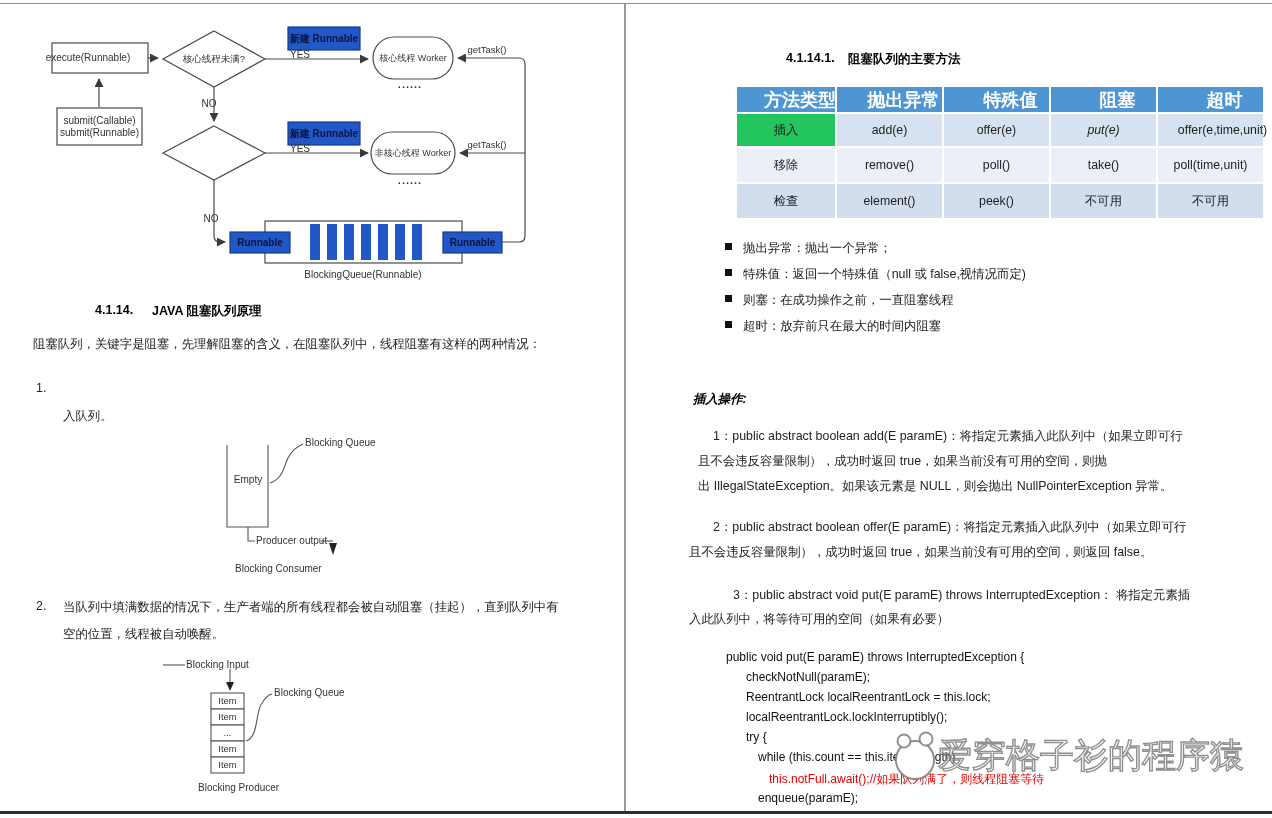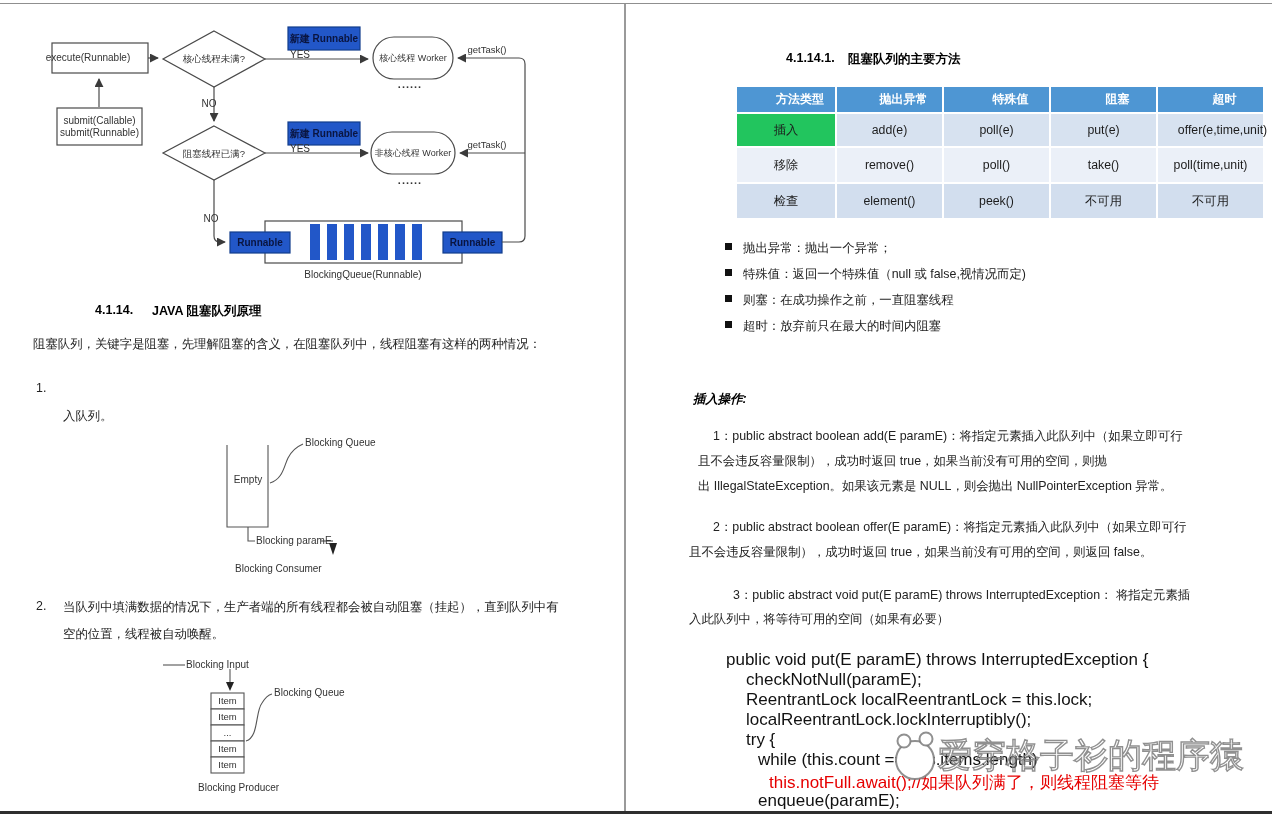--- a/index.html
+++ b/index.html
@@ -36,25 +36,25 @@
   .bq-table{
     position:absolute;display:grid;background:#ffffff;
     grid-template-columns:98px 105px 105px 105px 105px;
     grid-template-rows:25px 32px 34px 34px;
     row-gap:2px;column-gap:2px;
   }
   .bq-table .cell{
     display:flex;align-items:center;justify-content:center;
     font-size:12.3px;color:#1c1c1c;white-space:nowrap;
   }
-  .bq-table .head{color:#ffffff;font-weight:bold;font-size:12px;padding-left:28px;}
+  .bq-table .head{color:#ffffff;font-weight:bold;font-size:18px;padding-left:28px;}
 
   .bullet-square{position:absolute;width:7px;height:7px;background:#111;}
 
-  .code-line{position:absolute;font-size:17px;color:#111;white-space:nowrap;}
+  .code-line{position:absolute;font-size:12px;color:#111;white-space:nowrap;}
   .code-red{color:#e60000;}
 
   
   #watermark-text{
     position:absolute;font-size:34px;font-weight:normal;white-space:nowrap;
     color:rgba(255,255,255,0.05);
     -webkit-text-stroke:1.4px rgba(125,125,125,0.85);
     letter-spacing:0px;z-index:9;
   }
   #watermark-logo{z-index:9;}
@@ -128,21 +128,20 @@
       <path d="M246,741 C259,737 255,712 262,703 C265,698 268,695 272,694"></path>
     </g>
   </svg>
 
   <div class="fc-label" style="left:52px;top:43px;width:72px;height:30px;font-size:10px;">execute(Runnable)</div>
   <div class="fc-label" style="left:57px;top:108px;width:85px;height:37px;font-size:10px;flex-direction:column;">
     <span>submit(Callable)</span>
     <span>submit(Runnable)</span>
   </div>
   <div class="fc-label" style="left:163px;top:31px;width:102px;height:56px;font-size:9.5px;">核心线程未满?</div>
-  <div class="fc-label" style="left:163px;top:126px;width:102px;height:56px;font-size:9.5px;">阻塞线程已满?</div>
   <div class="fc-label on-blue" style="left:288px;top:27px;width:72px;height:23px;font-size:10px;">新建 Runnable</div>
   <div class="fc-label on-blue" style="left:288px;top:122px;width:72px;height:23px;font-size:10px;">新建 Runnable</div>
   <div class="fc-label" style="left:373px;top:37px;width:80px;height:42px;font-size:9px;">核心线程 Worker</div>
   <div class="fc-label" style="left:371px;top:132px;width:84px;height:42px;font-size:9px;">非核心线程 Worker</div>
   <div class="fc-label" style="left:462px;top:44px;width:50px;height:12px;font-size:9.5px;">getTask()</div>
   <div class="fc-label" style="left:462px;top:139px;width:50px;height:12px;font-size:9.5px;">getTask()</div>
   <div class="fc-label" style="left:283px;top:49px;width:34px;height:12px;font-size:10px;">YES</div>
   <div class="fc-label" style="left:283px;top:143px;width:34px;height:12px;font-size:10px;">YES</div>
   <div class="fc-label" style="left:196px;top:98px;width:26px;height:12px;font-size:10px;">NO</div>
   <div class="fc-label" style="left:198px;top:213px;width:26px;height:12px;font-size:10px;">NO</div>
@@ -159,21 +158,21 @@
 
   <div class="body-line" style="left:36px;top:381px;">1.</div>
   <div class="body-line" style="left:63px;top:408px;">入队列。</div>
 
   <div class="body-line" style="left:36px;top:599px;">2.</div>
   <div class="body-line" style="left:63px;top:599px;">当队列中填满数据的情况下，生产者端的所有线程都会被自动阻塞（挂起），直到队列中有</div>
   <div class="body-line" style="left:63px;top:626px;">空的位置，线程被自动唤醒。</div>
 
   <div class="fc-label" style="left:231px;top:473px;width:34px;height:14px;font-size:10px;">Empty</div>
   <div class="fc-label" style="left:305px;top:437px;width:80px;height:12px;font-size:10px;justify-content:flex-start;">Blocking Queue</div>
-  <div class="fc-label" style="left:256px;top:535px;width:66px;height:12px;font-size:10px;justify-content:flex-start;">Blocking paramE</div>
+  <div class="fc-label" style="left:256px;top:535px;width:66px;height:12px;font-size:10px;justify-content:flex-start;">Producer output</div>
   <div class="fc-label" style="left:235px;top:562px;width:92px;height:13px;font-size:10px;justify-content:flex-start;">Blocking Consumer</div>
 
   <div class="fc-label" style="left:186px;top:659px;width:64px;height:12px;font-size:10px;justify-content:flex-start;">Blocking Input</div>
   <div class="fc-label" style="left:211px;top:693px;width:33px;height:16px;font-size:9.5px;">Item</div>
   <div class="fc-label" style="left:211px;top:709px;width:33px;height:16px;font-size:9.5px;">Item</div>
   <div class="fc-label" style="left:211px;top:725px;width:33px;height:16px;font-size:9.5px;">...</div>
   <div class="fc-label" style="left:211px;top:741px;width:33px;height:16px;font-size:9.5px;">Item</div>
   <div class="fc-label" style="left:211px;top:757px;width:33px;height:16px;font-size:9.5px;">Item</div>
   <div class="fc-label" style="left:274px;top:687px;width:80px;height:12px;font-size:10px;justify-content:flex-start;">Blocking Queue</div>
   <div class="fc-label" style="left:198px;top:781px;width:92px;height:13px;font-size:10px;justify-content:flex-start;">Blocking Producer</div>
@@ -186,22 +185,22 @@
 
   <div class="bq-table" style="left:101px;top:87px;">
     <div class="cell head" style="background:#4e96d3;">方法类型</div>
     <div class="cell head" style="background:#4e96d3;">抛出异常</div>
     <div class="cell head" style="background:#4e96d3;">特殊值</div>
     <div class="cell head" style="background:#4e96d3;">阻塞</div>
     <div class="cell head" style="background:#4e96d3;">超时</div>
 
     <div class="cell" style="background:#22c55e;">插入</div>
     <div class="cell" style="background:#d7e2f0;">add(e)</div>
-    <div class="cell" style="background:#d7e2f0;">poll(e)</div>
-    <div class="cell" style="background:#d7e2f0;">put(e)</div>
+    <div class="cell" style="background:#d7e2f0;">offer(e)</div>
+    <div class="cell" style="background:#d7e2f0;font-style:italic;">put(e)</div>
     <div class="cell" style="background:#d7e2f0;padding-left:24px;">offer(e,time,unit)</div>
 
     <div class="cell" style="background:#ebf0f8;">移除</div>
     <div class="cell" style="background:#ebf0f8;">remove()</div>
     <div class="cell" style="background:#ebf0f8;">poll()</div>
     <div class="cell" style="background:#ebf0f8;">take()</div>
     <div class="cell" style="background:#ebf0f8;">poll(time,unit)</div>
 
     <div class="cell" style="background:#d2deee;">检查</div>
     <div class="cell" style="background:#d2deee;">element()</div>

